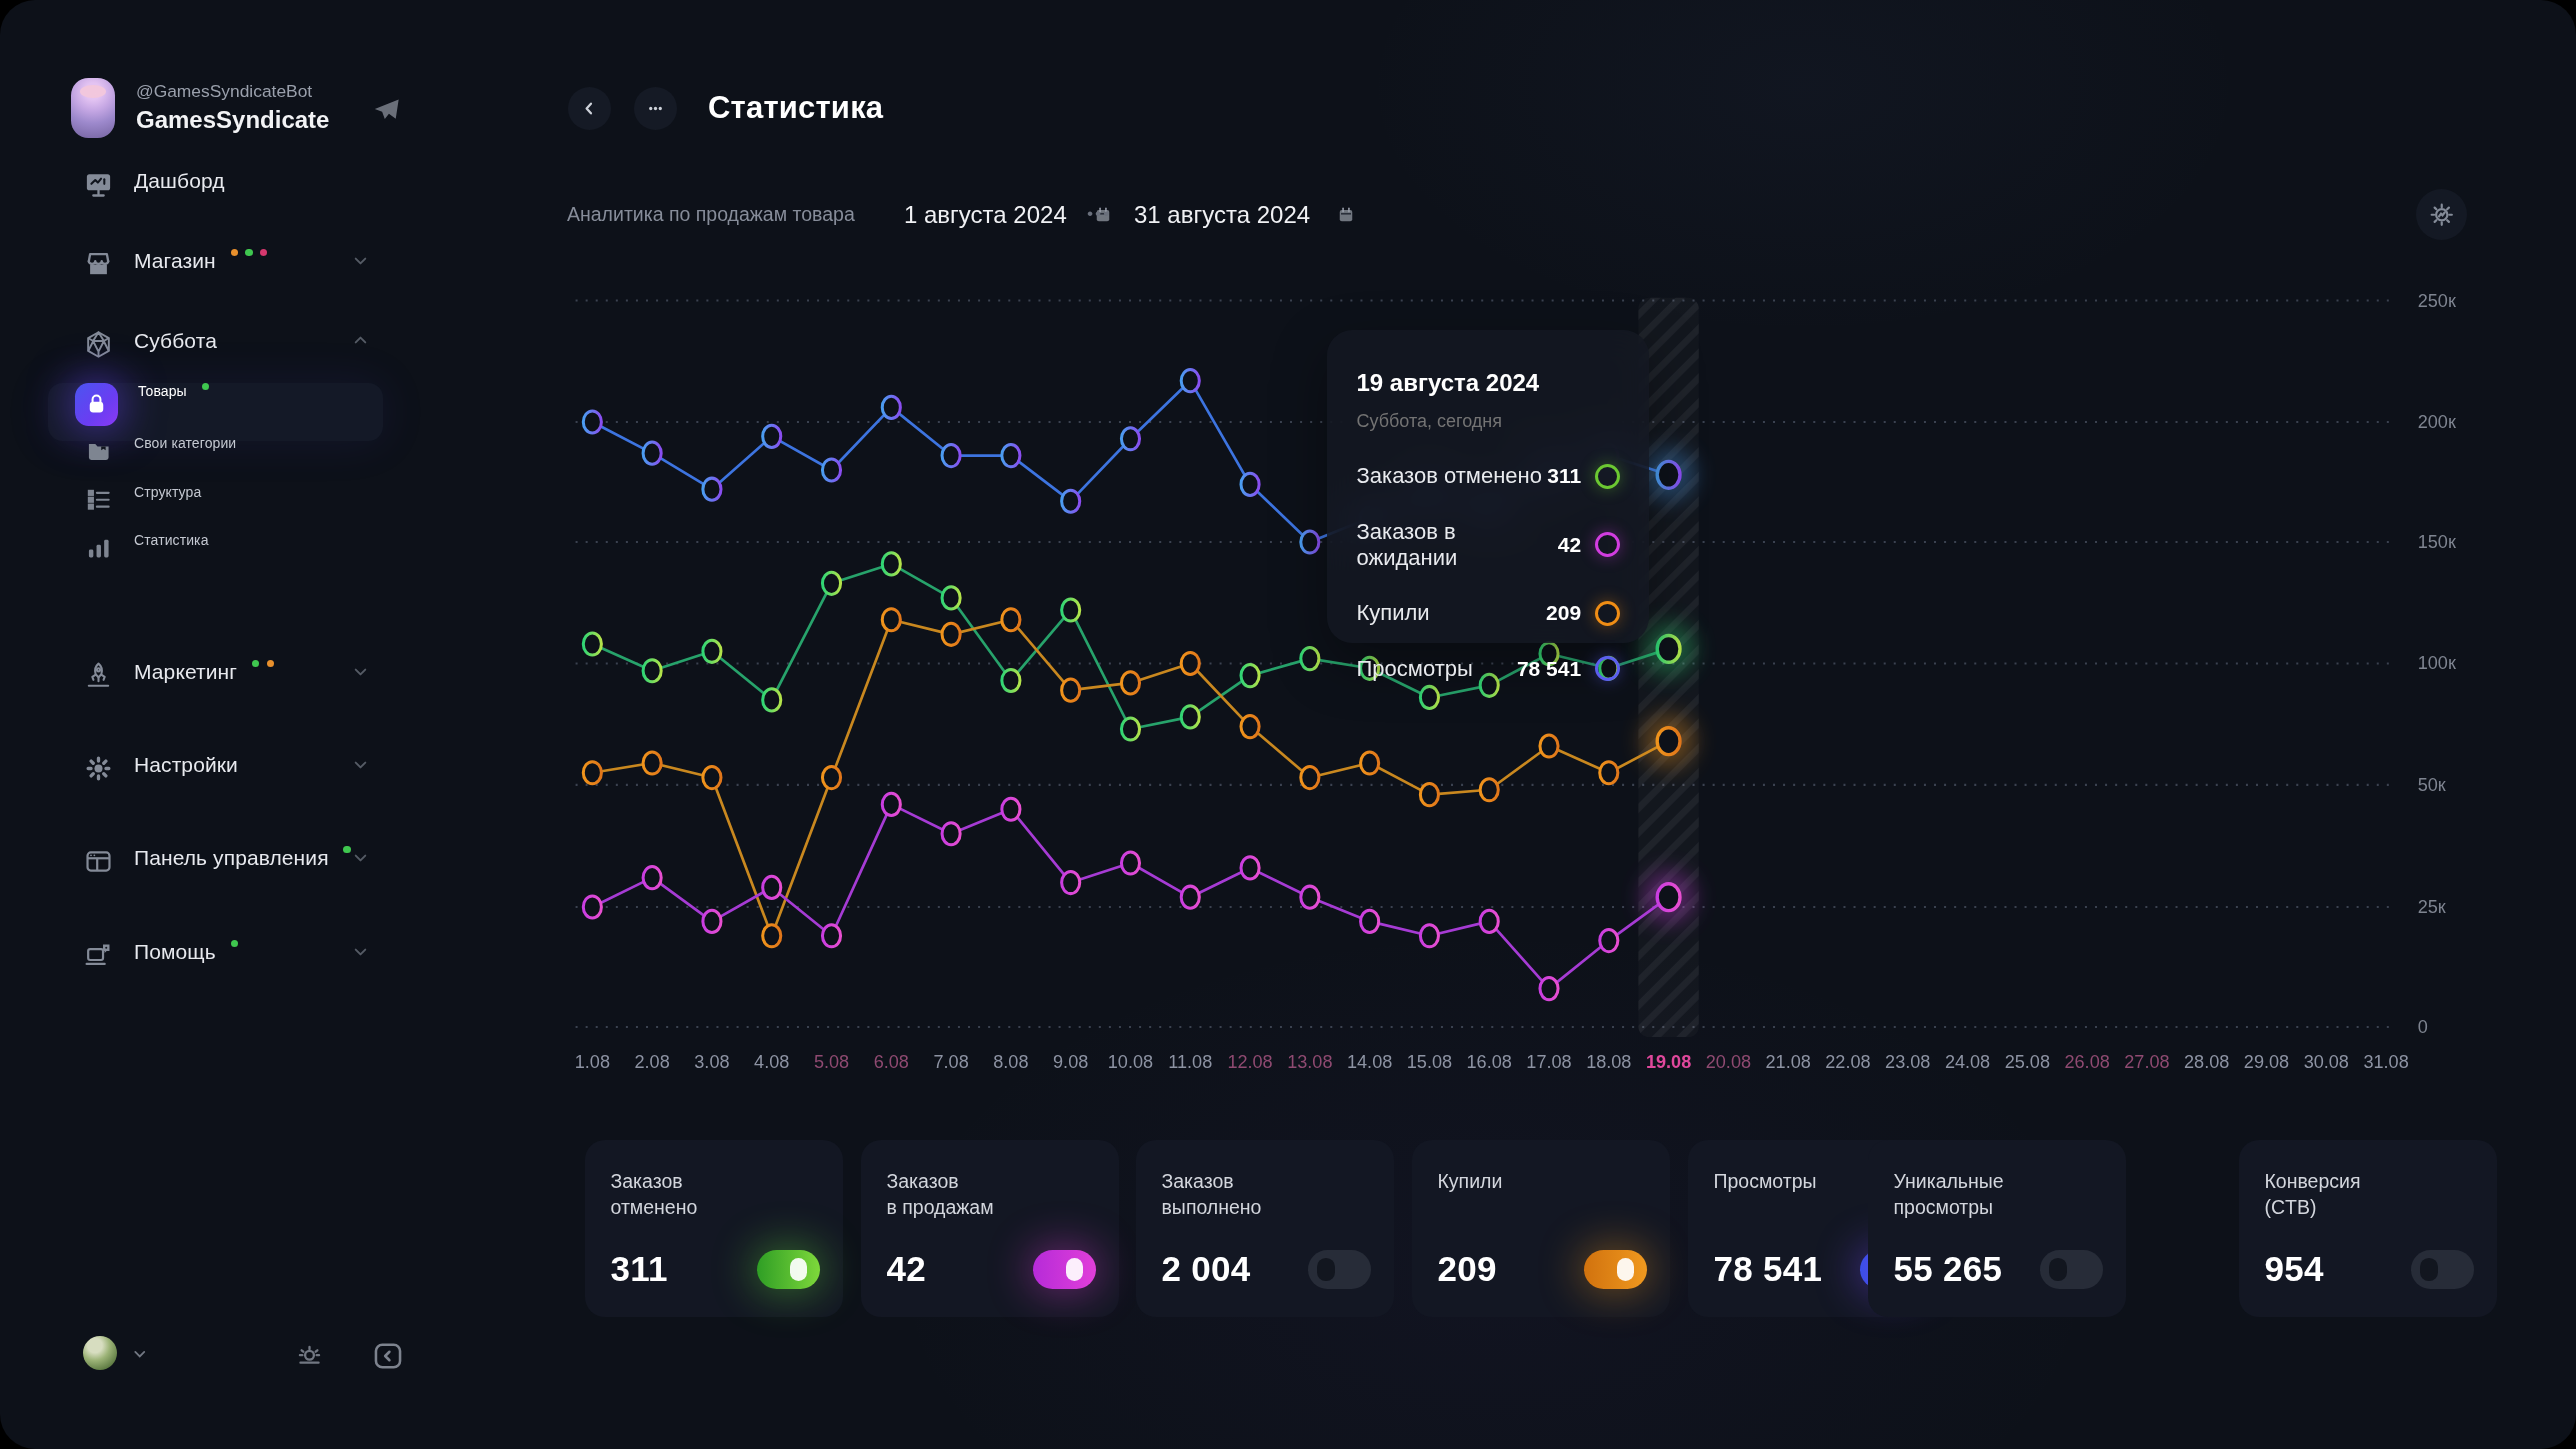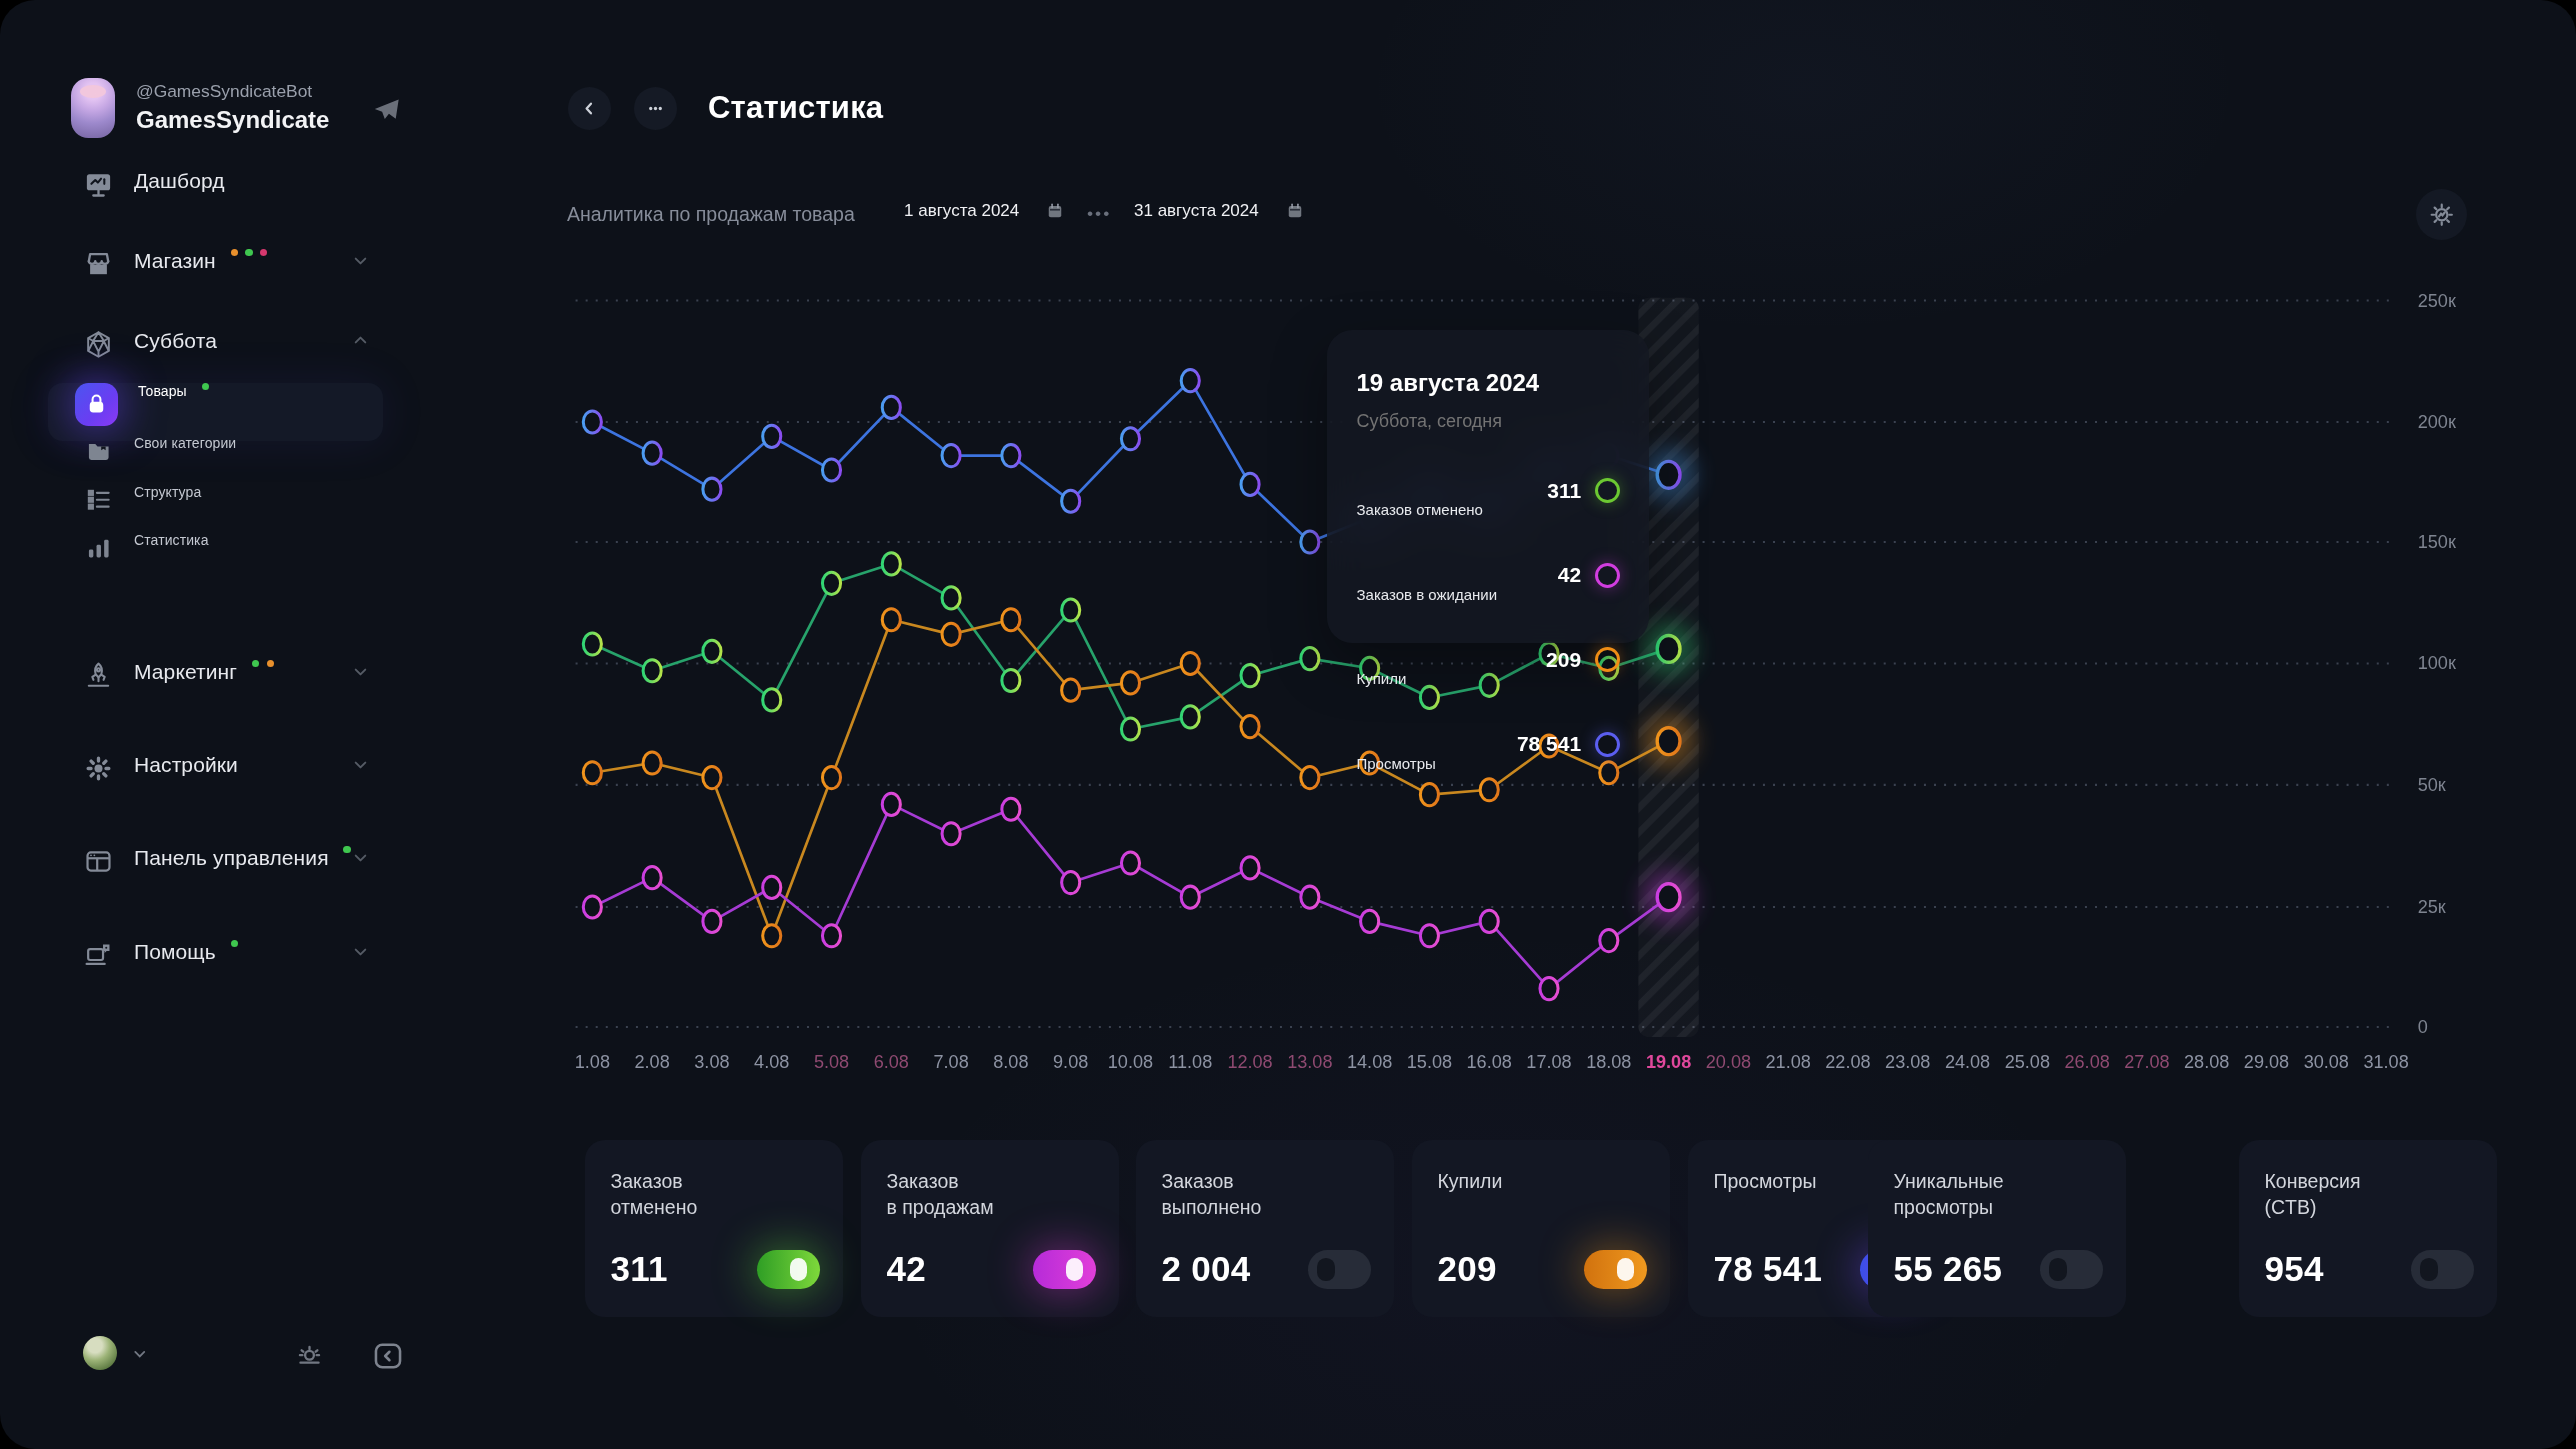--- a/index.html
+++ b/index.html
@@ -32,36 +32,36 @@
   
   .avatar-foot{position:absolute;left:83px;top:1336px;width:34px;height:34px;border-radius:50%;cursor:pointer;
     background:radial-gradient(circle at 35% 28%, #d7ddc0 0 22%, #9cb377 45%, #5d7a42 78%, #44592e);}
   .foot-chevron{position:absolute;left:129px;top:1343px;width:21.5px;height:21.5px;opacity:.8;cursor:pointer;}
   .foot-btn{position:absolute;width:35px;height:35px;display:flex;align-items:center;justify-content:center;cursor:pointer;opacity:.8}
   
   .btn-circle{position:absolute;width:43px;height:43px;border-radius:50%;background:#151a25;
     display:flex;align-items:center;justify-content:center;cursor:pointer;}
   .page-title{position:absolute;left:708px;top:90px;font-size:31px;font-weight:600;letter-spacing:0.2px;}
   .sub-label{position:absolute;left:567px;top:203px;font-size:19.5px;color:#868c99;}
-  .date-chip{position:absolute;top:201px;font-size:17px;color:#f0f1f4;display:flex;align-items:center;gap:26px;cursor:pointer;}
+  .date-chip{position:absolute;top:201px;font-size:24px;color:#f0f1f4;display:flex;align-items:center;gap:26px;cursor:pointer;}
   .date-sep{position:absolute;left:1087px;top:203px;font-size:17.4px;color:#6a707c;letter-spacing:2px;cursor:pointer;}
   .gear-btn{position:absolute;left:2416px;top:189px;width:51px;height:51px;border-radius:50%;background:#141924;
     display:flex;align-items:center;justify-content:center;cursor:pointer;}
   
   #chart-svg{position:absolute;inset:0;z-index:1;pointer-events:none;}
   #chart-svg text{font-family:"Liberation Sans","DejaVu Sans",sans-serif;}
   
   .tooltip{position:absolute;left:1327px;top:330px;width:322px;height:313px;border-radius:25.5px;z-index:5;
     background:rgba(20,24,35,0.78);backdrop-filter:blur(19px);-webkit-backdrop-filter:blur(19px);
     box-shadow:0 20px 54px rgba(0,0,0,.35);padding:31px 29.5px;box-sizing:border-box;}
   .tt-title{font-size:24px;font-weight:600;margin-top:8px;}
   .tt-sub{font-size:18px;color:#737373;margin-top:14px;}
   .tt-rows{margin-top:31px;display:flex;flex-direction:column;gap:29.5px;}
   .tt-row{display:flex;align-items:center;}
-  .tt-row .lbl{flex:1;font-size:15px;color:#e8eaee;margin-top:38px;}
+  .tt-row .lbl{flex:1;font-size:22px;color:#e8eaee;}
   .tt-row .val{font-size:21px;font-weight:600;margin-right:13.4px;}
   .tt-row .ring{width:19px;height:19px;border-radius:50%;border:3.4px solid;flex:0 0 auto;}
   
   .card{position:absolute;top:1140px;width:258px;height:177px;border-radius:20px;background:#131723;z-index:6;}
   .card .clabel{position:absolute;left:25.5px;top:28px;font-size:19.5px;line-height:26px;color:#d3d6dd;}
   .card .cbottom{position:absolute;left:25.5px;right:23px;bottom:28px;display:flex;align-items:center;justify-content:space-between;}
   .card .cvalue{font-size:35px;font-weight:700;letter-spacing:0.3px;}
   .toggle{position:relative;width:63px;height:39px;border-radius:19.5px;cursor:pointer;flex:0 0 auto;}
   .toggle .knob{position:absolute;top:8px;width:17.4px;height:23px;border-radius:8.7px;}
   .toggle.on .knob{left:52%;background:#fff;opacity:.92}

